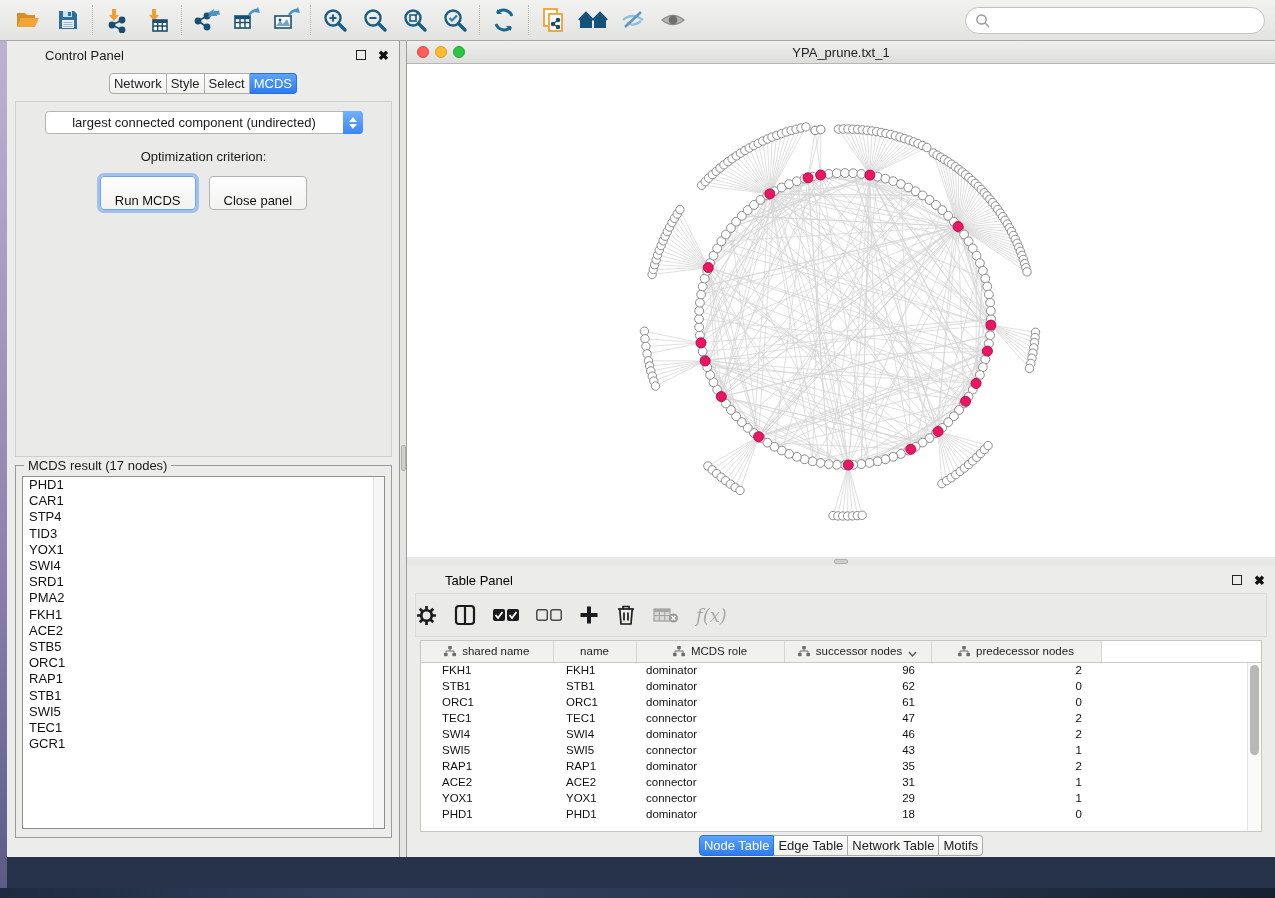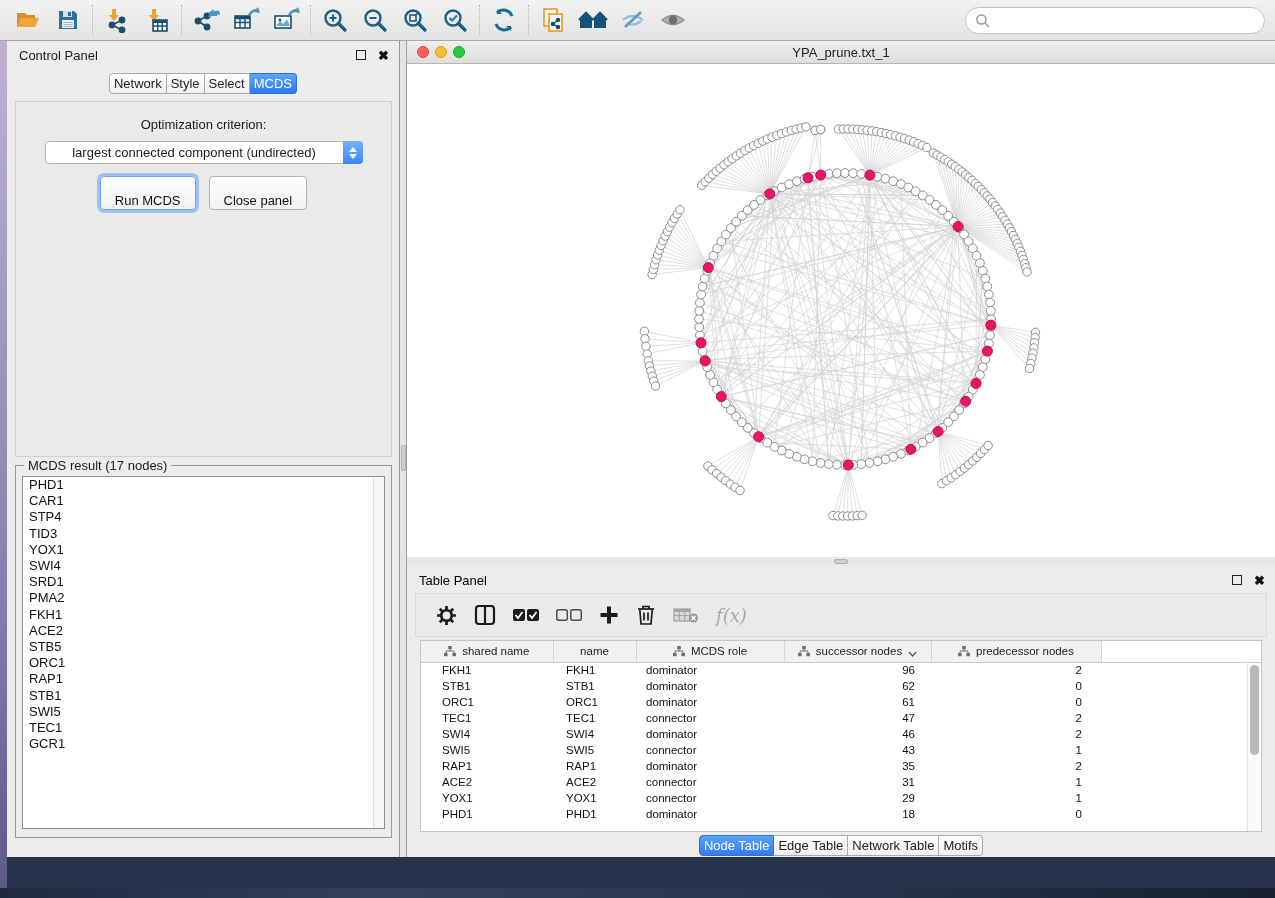--- a/index.html
+++ b/index.html
@@ -19,21 +19,21 @@
 
   
   #left-strip { position:absolute; left:0; top:41px; width:7px; height:847px;
     background:linear-gradient(#bdb2d0,#8d84ae 60%,#5d5a86); }
   #bottom-strip { position:absolute; left:0; top:888px; width:1275px; height:10px;
     background:linear-gradient(90deg,#1d2a40,#32425c 30%,#243349 70%,#16202f); }
 
   
   #control-panel { position:absolute; left:7px; top:41px; width:393px; height:816px;
     background:#ececea; border-right:1px solid #989898; font-size:13px; color:#1a1a1a; }
-  .panel-head { height:28px; display:flex; align-items:center; padding:0 10px 0 12px; }
+  .panel-head { height:28px; display:flex; align-items:center; padding:0 10px 0 12px;margin-left:26px; }
   .panel-head .title { flex:1; font-size:13px; }
   .float-box { width:10px; height:10px; border:1.5px solid #222; margin-right:12px; }
   .close-x { font-weight:bold; font-size:13px; color:#111; }
   #cp-tabs { position:absolute; left:0; top:32px; width:100%; display:flex; justify-content:center; }
   .seg-tab { height:21px; line-height:19px; padding:0 4px; background:linear-gradient(#fefefe,#f0f0ee);
     border:1px solid #ababab; border-left-width:0; font-size:13px; color:#222; }
   .seg-tab:first-child { border-left-width:1px; border-radius:4px 0 0 4px; }
   .seg-tab:last-child { border-radius:0 4px 4px 0; }
   .seg-tab.active { background:linear-gradient(#5ba4f8,#2d7bf2); border-color:#2d6fd8; color:#fff; }
   #cp-inner { position:absolute; left:8px; top:60px; width:377px; height:356px;
@@ -73,21 +73,21 @@
   .traffic { width:12px; height:12px; border-radius:50%; margin-left:6px; }
   .t-red { background:#ff5f57; border:1px solid #e0443e; margin-left:10px; }
   .t-yellow { background:#febc2e; border:1px solid #d89c23; }
   .t-green { background:#28c840; border:1px solid #1ea433; }
   #net-title { position:absolute; left:0; right:0; text-align:center; font-size:13px; color:#222; }
   #net-canvas { position:relative; width:866px; height:493px; background:#fff; }
 
   
   #table-panel { position:absolute; left:407px; top:566px; width:868px; height:291px; background:#ececea; }
   #tp-toolbar { position:absolute; left:8px; top:27px; width:852px; height:44px;
-    background:#eaeae8; border:1px solid #dcdcda; display:flex; align-items:center; gap:17px; padding-left:20px; }
+    background:#eaeae8; border:1px solid #dcdcda; display:flex; align-items:center; gap:17px; }
   .tp-ic { display:flex; align-items:center; justify-content:center; }
   #tp-table-wrap { position:absolute; left:13px; top:74px; width:842px; height:192px;
     background:#fff; border:1px solid #c6c6c4; overflow:hidden; }
   table#node-table { border-collapse:collapse; width:100%; table-layout:fixed; }
   #node-table th { height:21px; background:#f1f1ef; border-bottom:1px solid #c9c9c7; border-right:1px solid #d6d6d4;
     font-weight:normal; font-size:11.5px; color:#222; }
   #node-table th .hwrap { display:flex; align-items:flex-end; justify-content:center; gap:6px; }
   #node-table td { height:16px; font-size:11.5px; color:#111; white-space:nowrap; overflow:hidden; }
   td.c0 { padding-left:21px; } td.c1 { padding-left:13px; } td.c2 { padding-left:10px; }
   td.c3 { text-align:right; padding-right:16px; } td.c4 { text-align:right; padding-right:19px; }
@@ -271,28 +271,28 @@
       <span class="float-box"></span>
       <span class="close-x">✖</span>
     </div>
     <div id="cp-tabs">
       <span class="seg-tab">Network</span>
       <span class="seg-tab">Style</span>
       <span class="seg-tab">Select</span>
       <span class="seg-tab active">MCDS</span>
     </div>
     <div id="cp-inner">
-      <div id="opt-label">Optimization criterion:</div>
       <div id="criterion">
         <span class="val">largest connected component (undirected)</span>
         <span class="stepper">
             <span class="arr-up"></span>
             <span class="arr-dn"></span>
           </span>
       </div>
+      <div id="opt-label">Optimization criterion:</div>
       <div id="cp-buttons">
         <button class="mac-btn focused">Run MCDS</button>
         <button class="mac-btn">Close panel</button>
       </div>
     </div>
     <div id="result-group">
       <span id="result-legend">MCDS result (17 nodes)</span>
       <div id="mcds-list">
         <div class="sb-track"></div>
       <div class="list-item">PHD1</div>

